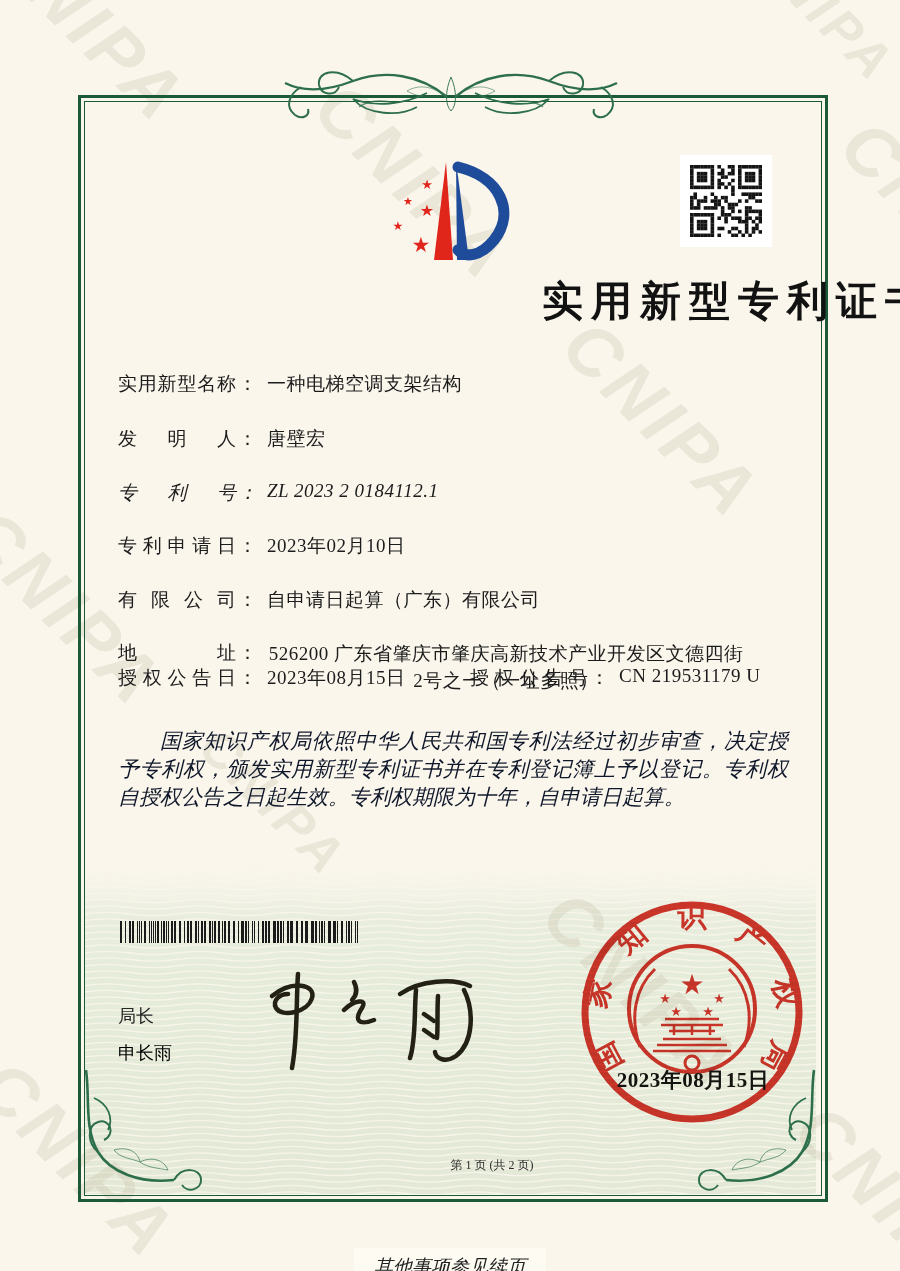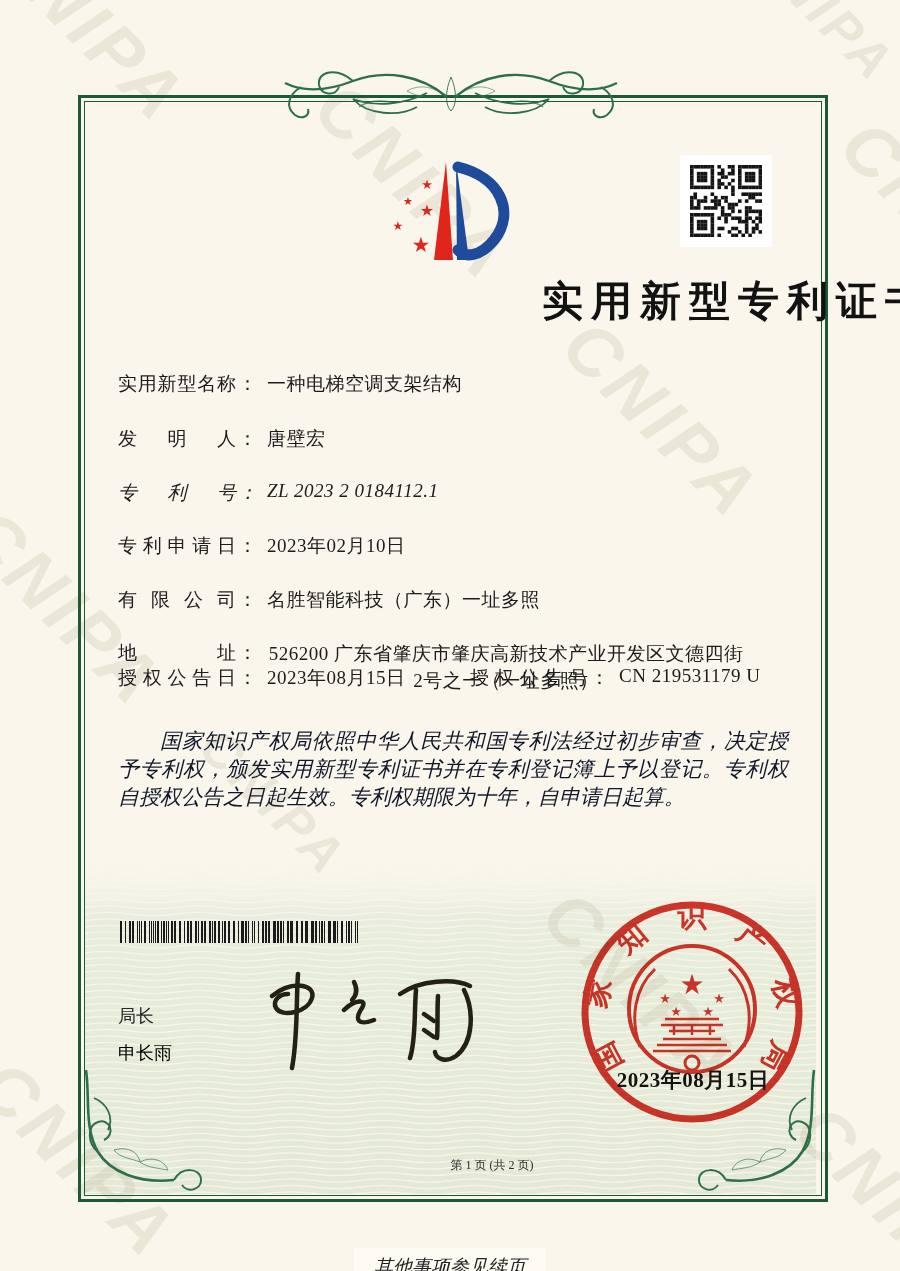--- a/index.html
+++ b/index.html
@@ -418,21 +418,21 @@
     <div class="frow" style="top:415px;">
       <span class="flabel">发明人</span><span class="fcolon">：</span><span class="fvalue">唐壁宏</span>
     </div>
     <div class="frow" style="top:469px;font-style:italic;">
       <span class="flabel">专利号</span><span class="fcolon">：</span><span class="fvalue">ZL 2023 2 0184112.1</span>
     </div>
     <div class="frow" style="top:522px;">
       <span class="flabel">专利申请日</span><span class="fcolon">：</span><span class="fvalue">2023年02月10日</span>
     </div>
     <div class="frow" style="top:576px;">
-      <span class="flabel">有限公司</span><span class="fcolon">：</span><span class="fvalue">名胜智能科技（广东）一址多照</span>
+      <span class="flabel">有限公司</span><span class="fcolon">：</span><span class="fvalue">自申请日起算（广东）有限公司</span>
     </div>
     <div class="frow" style="top:629px;">
       <span class="flabel">地址</span><span class="fcolon">：</span><span class="fvalue wrap">526200 广东省肇庆市肇庆高新技术产业开发区文德四街2号之一（一址多照）</span>
     </div>
     <div class="frow" style="top:654px;">
       <span class="flabel">授权公告日</span><span class="fcolon">：</span><span class="fvalue">2023年08月15日</span>
       <span class="pair2">
         <span class="flabel">授权公告号</span><span class="fcolon">：</span><span class="fvalue">CN 219531179 U</span>
       </span>
     </div>

